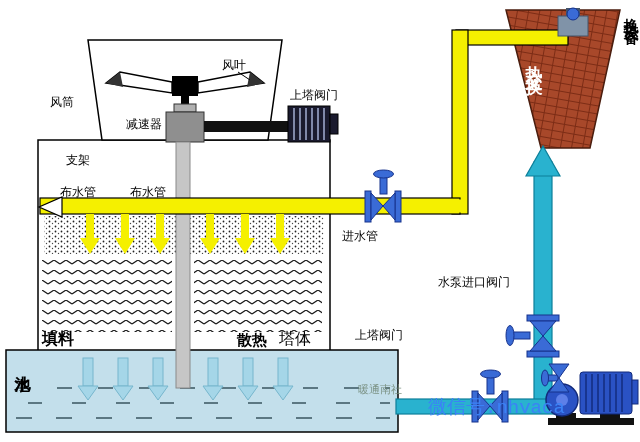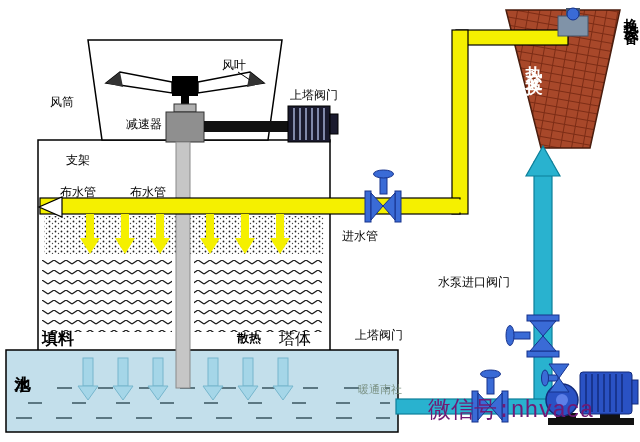--- a/index.html
+++ b/index.html
@@ -2,26 +2,26 @@
 <html><head>
 <meta charset="utf-8">
 <style>
   html,body{margin:0;padding:0;background:#fff;}
   #stage{position:relative;width:640px;height:442px;background:#fff;overflow:hidden;
          font-family:Liberation Mono, monospace;}
   #stage svg{position:absolute;left:0;top:0;}
   .lbl{position:absolute;font-size:12px;color:#000;white-space:nowrap;line-height:1.15;}
   .b{font-weight:bold;}
   .s13{font-size:16px;}
-  .s15{font-size:12px;}
+  .s15{font-size:15px;}
   .v{writing-mode:vertical-rl;text-orientation:upright;}
   .hx{color:#fff;font-size:17px;font-weight:bold;letter-spacing:6px;}
   .hxe{font-size:15px;font-weight:bold;letter-spacing:4px;}
   .wm1{color:rgba(112,134,116,0.85);font-size:11px;}
-  .wm2{color:#701a75;font-size:23px;}
+  .wm2{color:#3b82f6;font-size:19px;}
 </style>
 </head>
 <body>
 
 <div id="stage">
 <svg width="640" height="442" viewBox="0 0 640 442">
   <defs>
     <pattern id="dots" width="6" height="5" patternUnits="userSpaceOnUse">
       <circle cx="1.5" cy="1.5" r="0.9" fill="#222"></circle>
       <circle cx="4.5" cy="3.5" r="0.7" fill="#444"></circle>

